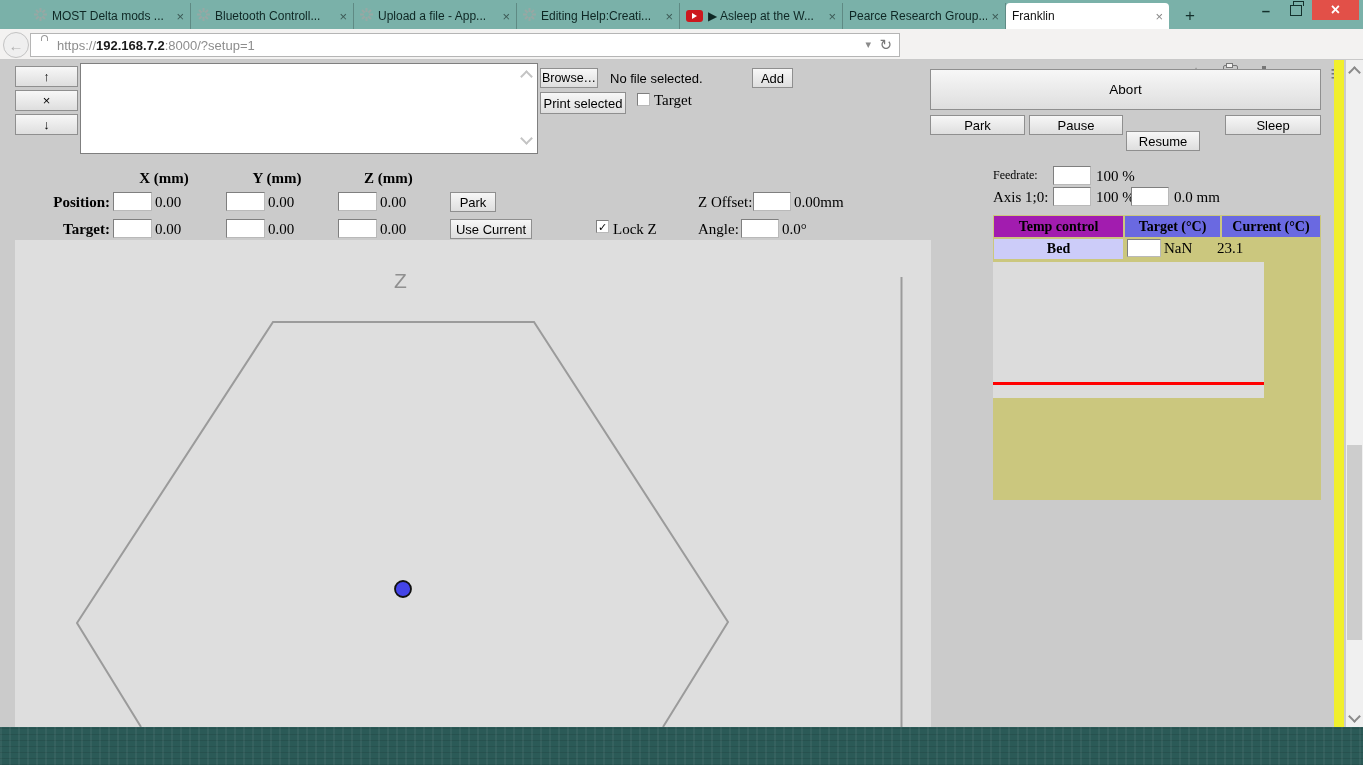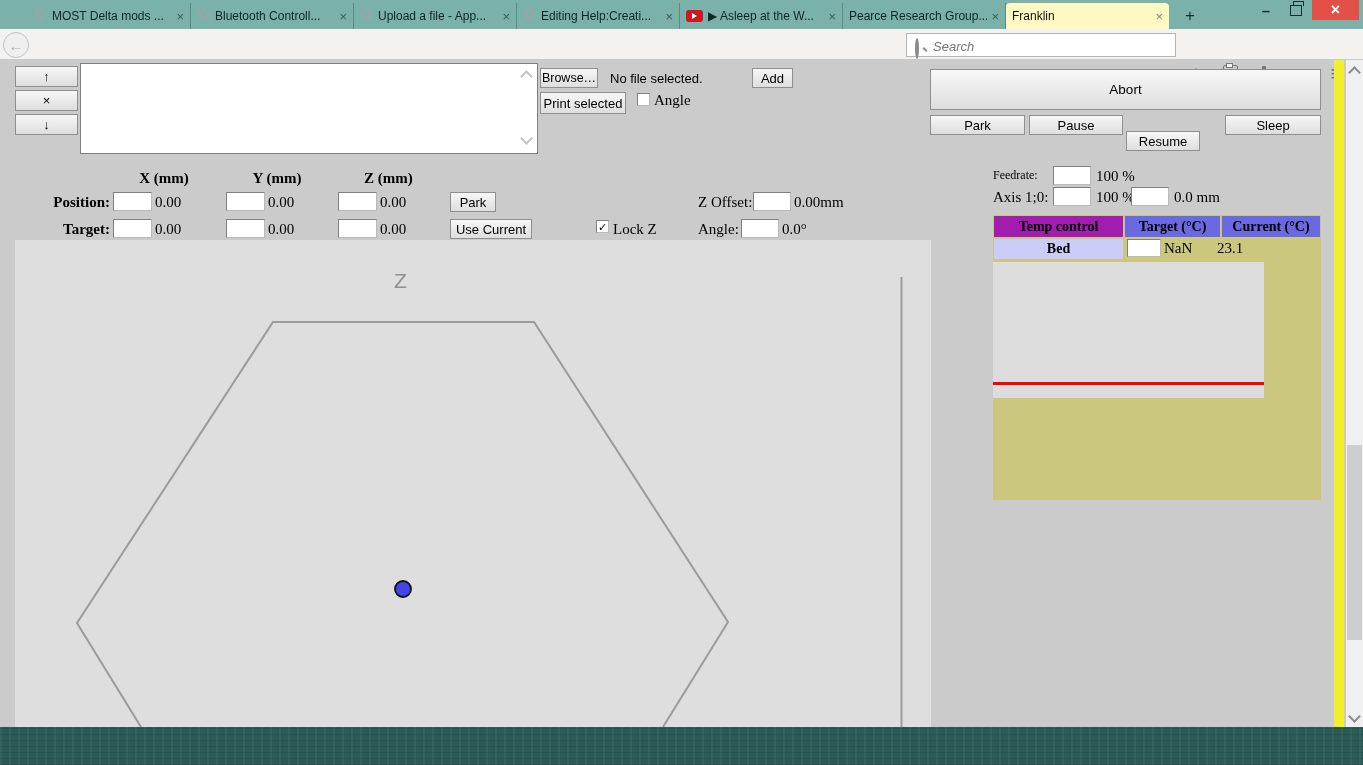--- a/index.html
+++ b/index.html
@@ -14,21 +14,21 @@
        font-size:13px;color:#000;box-sizing:border-box;}
   .input{background:#fff;border:1px solid #7f7f7f;border-right-color:#b9b9b9;
        border-bottom-color:#b9b9b9;box-sizing:border-box;}
   
   .tabstrip{left:0;top:0;width:1363px;height:29px;background:#7ab1a9;}
   .tab{position:absolute;top:3px;height:26px;width:163px;box-sizing:border-box;
        display:flex;align-items:center;padding:0 6px;font-size:12px;color:#0e2724;
        border-right:1px solid rgba(0,0,0,.22);}
   .tab .t{flex:1;overflow:hidden;white-space:nowrap;}
   .tab .x{color:#3c5a56;font-size:13px;margin-left:4px;}
-  .tab.active{background:#fef9c3;border-radius:4px 4px 0 0;border-right:none;color:#111;align-items:center;}
+  .tab.active{background:#ffffff;border-radius:4px 4px 0 0;border-right:none;color:#111;align-items:center;}
   .tab.active .x{color:#888;}
   .spin{display:inline-block;margin-right:5px;flex:0 0 auto;}
   .ytico{width:17px;height:12px;background:#cc181e;border-radius:3px;margin-right:5px;
        display:flex;align-items:center;justify-content:center;flex:0 0 auto;}
   .ytico i{width:0;height:0;border-left:5px solid #fff;border-top:3px solid transparent;
        border-bottom:3px solid transparent;}
   .winbtn{position:absolute;top:0;height:20px;display:flex;align-items:center;justify-content:center;}
   
   .navbar{left:0;top:29px;width:1363px;height:31px;background:#f3f2f1;border-bottom:1px solid #c9c9c9;box-sizing:border-box;}
   .tool{position:absolute;top:34px;width:26px;height:22px;display:flex;align-items:center;
@@ -139,23 +139,25 @@
     </span>
   </div>
   <div class="winbtn" style="left:1312px;width:47px;background:#e25048">
     <span style="color:#fff;font-size:16px;font-weight:bold">×</span>
   </div>
 </div>
 
 <div class="abs navbar">
   <div class="abs" style="left:3px;top:3px;width:24px;height:24px;border:1px solid #c3c3c3;border-radius:50%;
        background:#efefef;display:flex;align-items:center;justify-content:center;color:#b0b0b0;font-size:15px">←</div>
-  <div class="abs" style="left:906px;top:4px;width:270px;height:24px;background:#fff;border:1px solid #b5b5b5;box-sizing:border-box">
-    <span class="abs mag" style="left:8px;top:6px"></span>
-    <input class="abs" style="left: 24px; top: 2px; width: 230px; height: 18px; border: none; outline: none; font-style: italic; font-size: 13px; color: rgb(136, 136, 136); font-family: &quot;Liberation Sans&quot;, sans-serif;" placeholder="Search">
+  <div class="abs" style="left:30px;top:4px;width:870px;height:24px;background:#fff;border:1px solid #b5b5b5;box-sizing:border-box">
+    <span class="abs padlock" style="left:9px;top:6px"></span>
+    <span class="abs" style="left:26px;top:4px;font-size:13px;color:#8d8d8d"><span>https://</span><span class="b" style="color:#1a1a1a">192.168.7.2</span><span>:8000/?setup=1</span></span>
+    <span class="abs" style="right:28px;top:4px;font-size:11px;color:#8a8a8a">▾</span>
+    <span class="abs" style="right:7px;top:2px;font-size:15px;color:#777">↻</span>
   </div>
   <div class="tool" style="left:1183px;font-size:19px">☆</div>
   <div class="tool" style="left:1217px">
     <span style="width:13px;height:16px;border:1.7px solid #777;border-radius:2px;position:relative;display:inline-block">
       <span style="position:absolute;left:2px;top:-3px;width:5px;height:3px;background:#f3f2f1;border:1.7px solid #777;display:inline-block"></span>
     </span>
   </div>
   <div class="tool" style="left:1251px">
     <span style="display:inline-block;position:relative;width:14px;height:16px">
       <span style="position:absolute;left:5px;top:0;width:4px;height:7px;background:#777"></span>
@@ -174,21 +176,21 @@
 <div class="abs" style="left:80px;top:63px;width:456px;height:89px;background:#fff;border:1px solid #7f7f7f">
   <span class="chev up lite abs" style="right:6px;top:8px"></span>
   <span class="chev dn lite abs" style="right:6px;bottom:10px"></span>
 </div>
 
 <div class="abs btn" style="left:540px;top:68px;width:58px;height:20px;font-size:12.5px">Browse…</div>
 <div class="abs" style="left:610px;top:71px;font-size:13px">No file selected.</div>
 <div class="abs btn" style="left:752px;top:68px;width:41px;height:20px">Add</div>
 <div class="abs btn" style="left:540px;top:92px;width:86px;height:22px">Print selected</div>
 <div class="abs input" style="left:637px;top:93px;width:13px;height:13px"></div>
-<div class="abs serif" style="left:654px;top:92px;font-size:15px">Angle</div>
+<div class="abs serif" style="left:654px;top:92px;font-size:15px">Target</div>
 
 <div class="abs serif b" style="left:139px;top:170px;width:50px;text-align:center;font-size:15px">X (mm)</div>
 <div class="abs serif b" style="left:252px;top:170px;width:50px;text-align:center;font-size:15px">Y (mm)</div>
 <div class="abs serif b" style="left:364px;top:170px;width:50px;text-align:left;font-size:15px">Z (mm)</div>
 
 <div class="abs serif b" style="left:30px;top:194px;width:80px;text-align:right;font-size:15px">Position:</div>
 <div class="abs input" style="left:113px;top:192px;width:39px;height:19px"></div>
 <div class="abs serif" style="left:155px;top:194px;font-size:15px">0.00</div>
 <div class="abs input" style="left:226px;top:192px;width:39px;height:19px"></div>
 <div class="abs serif" style="left:268px;top:194px;font-size:15px">0.00</div>

